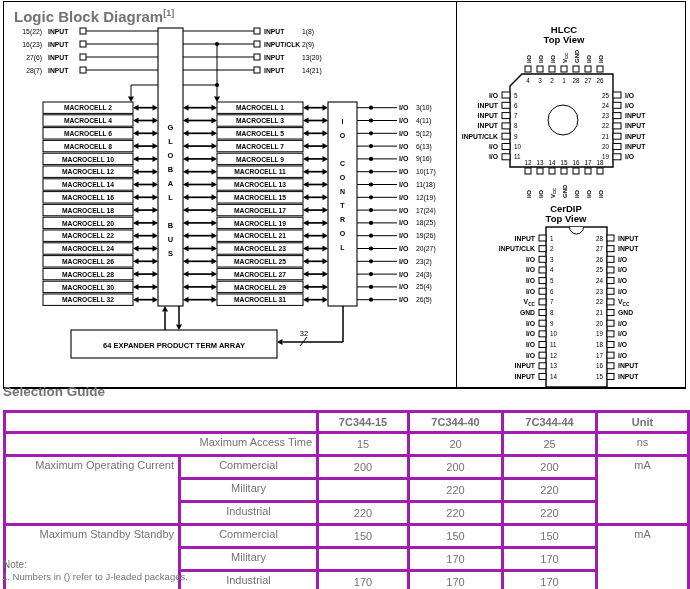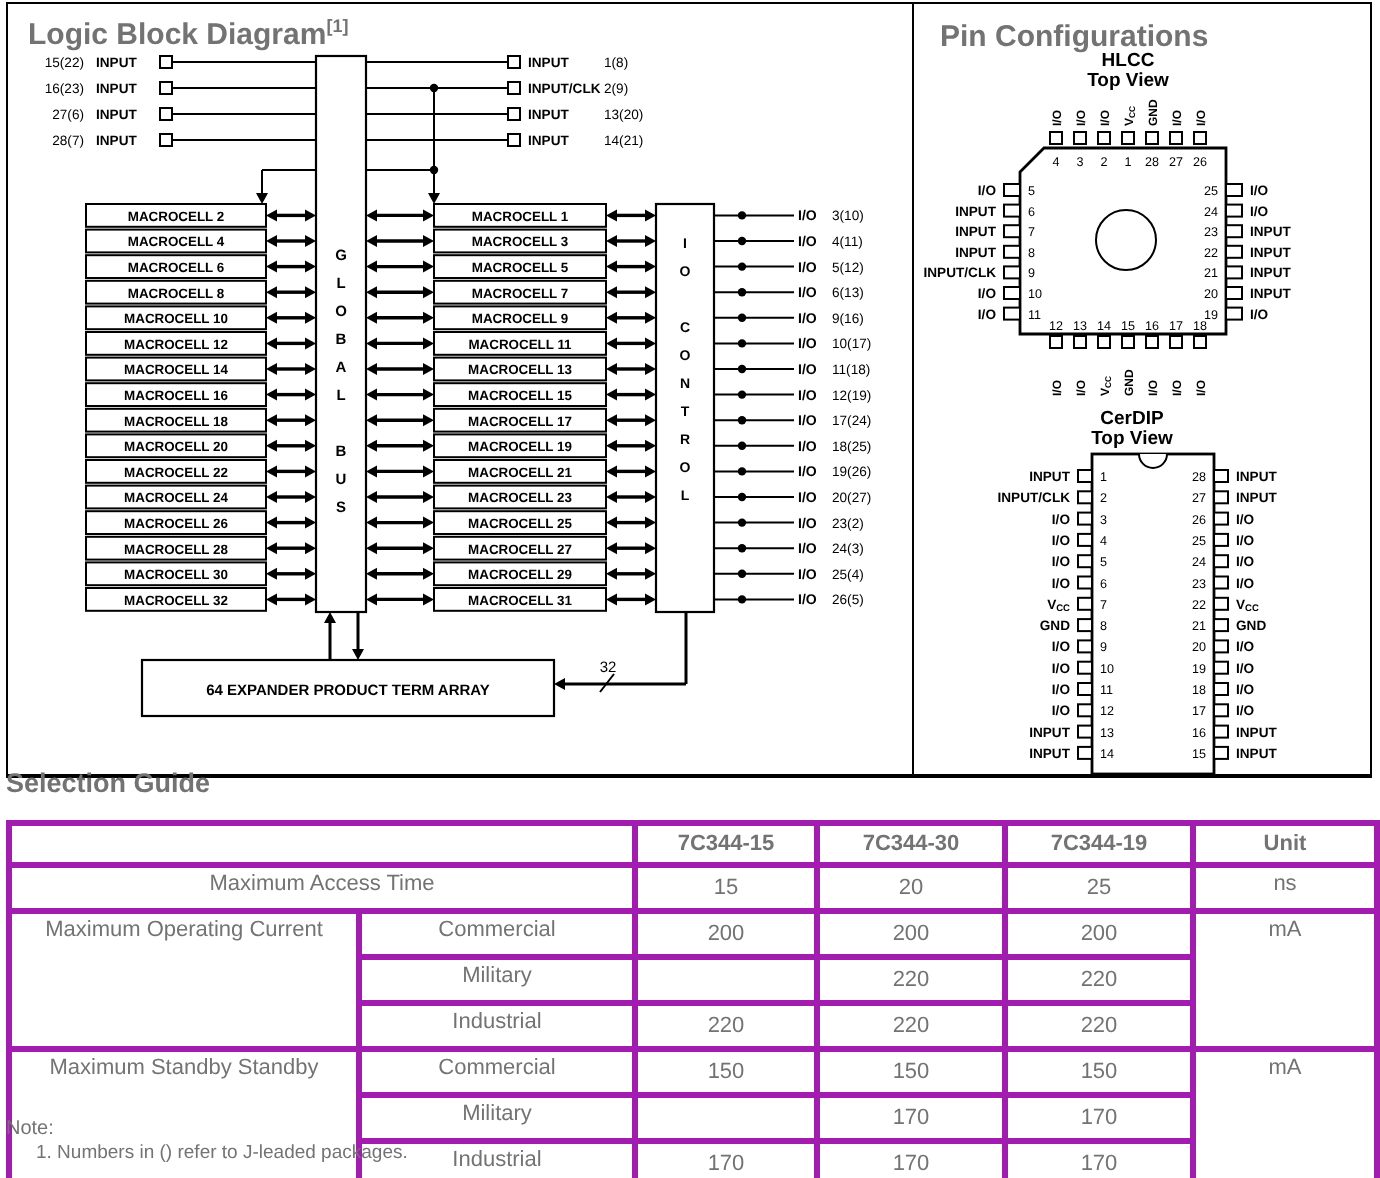--- a/index.html
+++ b/index.html
@@ -14,35 +14,34 @@
   svg{position:absolute;}
   svg text{font-family:"Liberation Sans",sans-serif;fill:#000;}
   #logic-svg{left:4px;top:2px;}
   #pins-svg{left:456px;top:2px;}
   .sg-title{position:absolute;left:3px;top:384px;font-size:13.5px;font-weight:bold;}
   .sg-table{position:absolute;left:3px;top:410px;width:684px;border-collapse:collapse;
         font-size:11px;border:1px solid #000;border-top:2px solid #000;table-layout:fixed;}
   .sg-table th,.sg-table td{border:3px solid #a21caf;height:18px;padding:0 4px;line-height:1.1;}
   .sg-table th{font-weight:bold;text-align:center;}
   .sg-table td.val{text-align:center;padding:0;}
-  .sg-table td.param{text-align:center;vertical-align:top;padding-top:2px;}
+  .sg-table td.param{text-align:right;vertical-align:top;padding-top:2px;}
   .sg-table td.sub{text-align:center;vertical-align:top;padding-top:2px;}
   .sg-table td.unit{text-align:center;vertical-align:top;padding-top:2px;margin-top:12px;}
   .note-head{position:absolute;left:3px;top:559px;font-size:10px;font-weight:normal;}
-  .note-item{position:absolute;left:18px;top:571px;font-size:9.5px;}
+  .note-item{position:absolute;left:2px;top:571px;font-size:9.5px;}
 </style>
 </head>
 <body>
 
 <div class="page">
   <div class="figure-area"></div>
   <div class="divider"></div>
 
   <div class="logic-title"><span>Logic Block Diagram</span><sup>[1]</sup></div>
-  <div class="pinconf-title">Pin Configurations</div>
 
   <svg id="logic-svg" width="452" height="386" viewBox="0 0 452 386">
       <text x="38" y="31.5" font-size="6.8" text-anchor="end" font-weight="normal">15(22)</text>
       <text x="44" y="31.5" font-size="6.8" text-anchor="start" font-weight="bold">INPUT</text>
       <rect x="76" y="26" width="6" height="6" fill="#fff" stroke="#000" stroke-width="1"></rect>
       <line x1="82" y1="29" x2="154" y2="29" stroke="#000" stroke-width="1"></line>
       <text x="38" y="44.5" font-size="6.8" text-anchor="end" font-weight="normal">16(23)</text>
       <text x="44" y="44.5" font-size="6.8" text-anchor="start" font-weight="bold">INPUT</text>
       <rect x="76" y="39" width="6" height="6" fill="#fff" stroke="#000" stroke-width="1"></rect>
       <line x1="82" y1="42" x2="154" y2="42" stroke="#000" stroke-width="1"></line>
@@ -568,22 +567,22 @@
         <col style="width:138px">
         <col style="width:91px">
       <col style="width:94px">
         <col style="width:94px">
         <col style="width:92px">
     </colgroup>
     <tbody>
         <tr>
       <th colspan="2"></th>
       <th>7C344-15</th>
-      <th>7C344-30</th>
-      <th>7C344-19</th>
+      <th>7C344-40</th>
+      <th>7C344-44</th>
       <th>Unit</th>
     </tr>
     <tr>
       <td colspan="2" class="param">Maximum Access Time</td>
       <td class="val">15</td>
       <td class="val">20</td>
       <td class="val">25</td>
       <td class="unit">ns</td>
     </tr>
     <tr>

